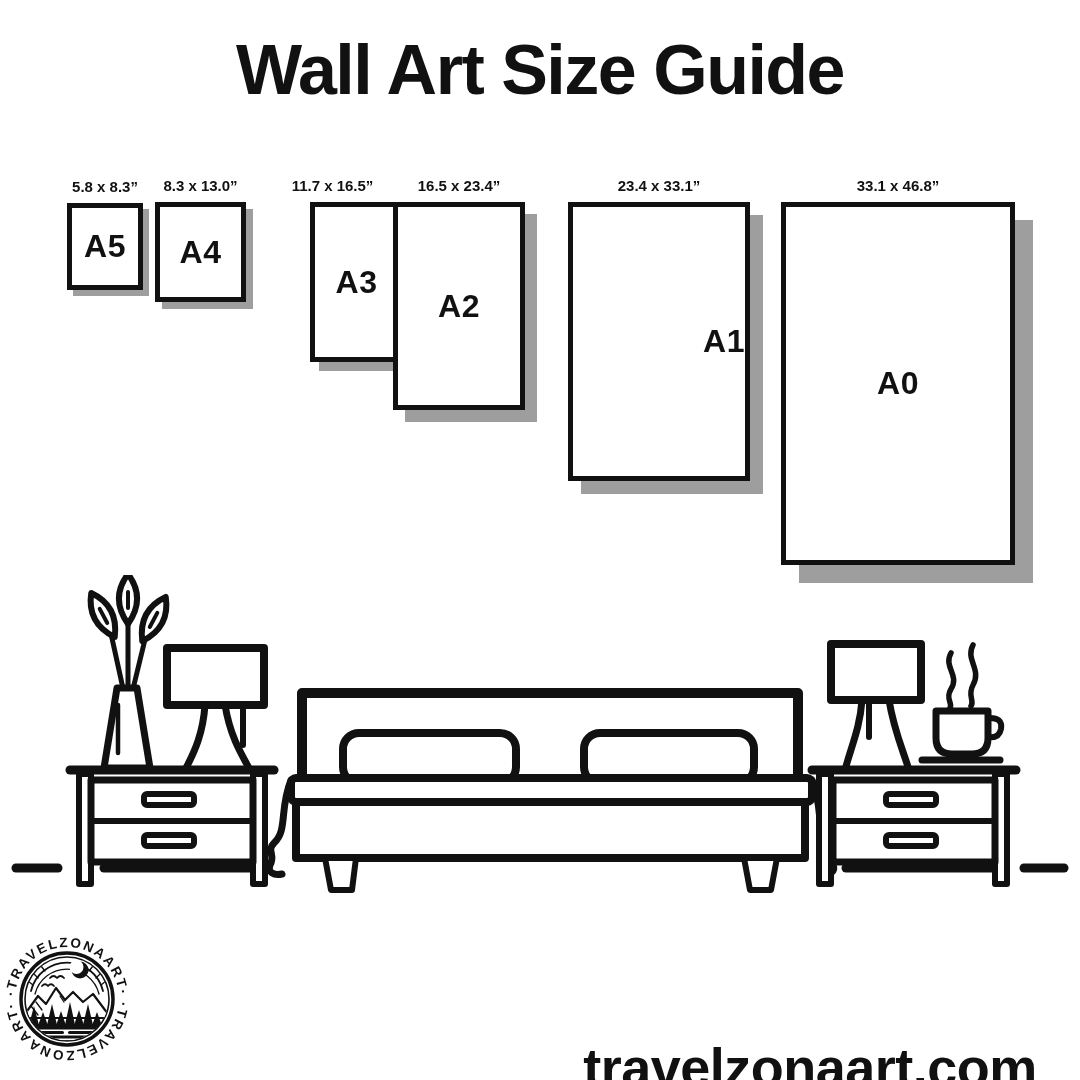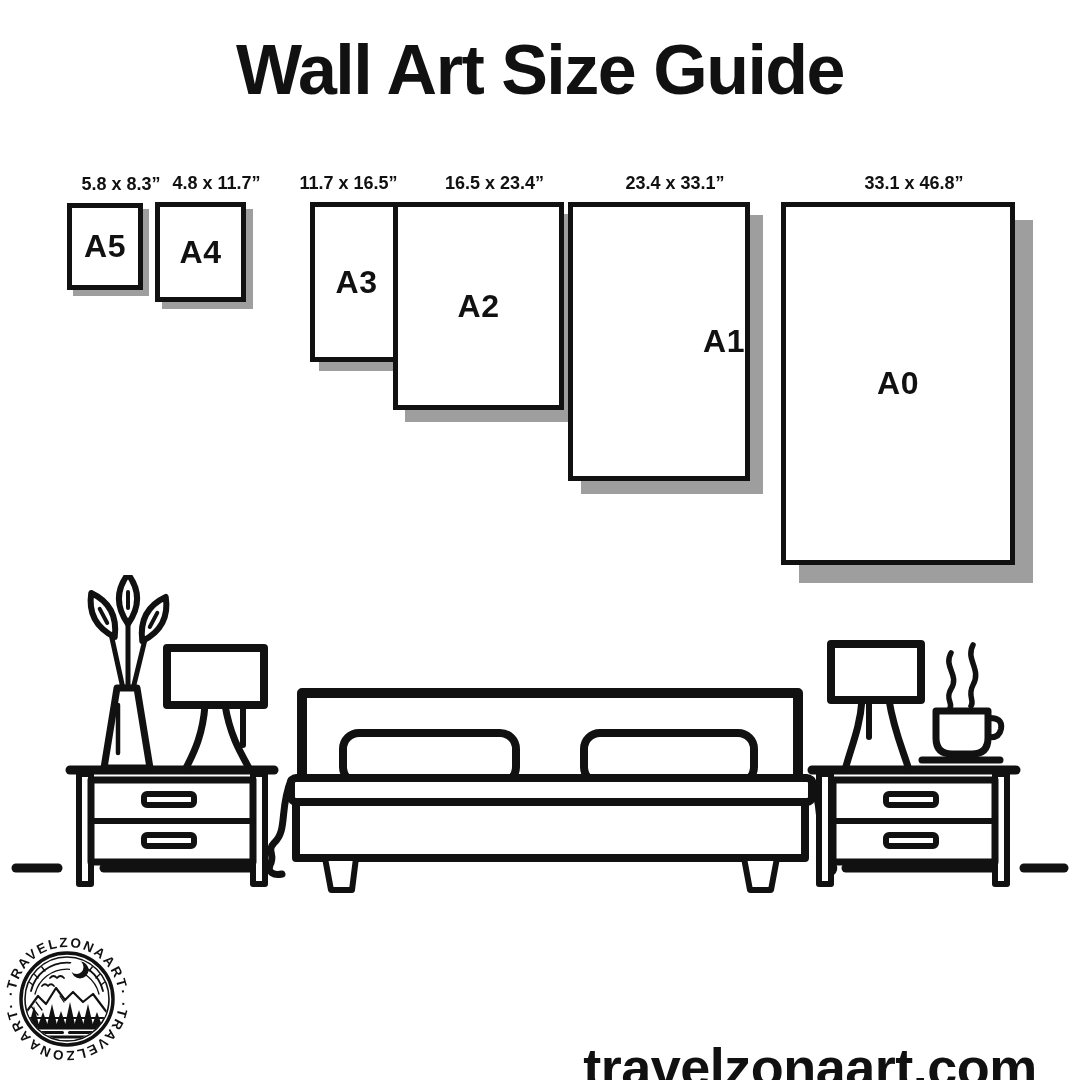--- a/index.html
+++ b/index.html
@@ -26,25 +26,24 @@
     letter-spacing:-1.5px;
     line-height:1.05;
   }
   .size-row{position:absolute;inset:0;}
   .size-item{position:absolute;}
   .size-dims{
     position:absolute;
     bottom:calc(100% + 8px);
     left:50%;
     transform:translateX(-50%);
-    font-size:18px;
+    font-size:15px;
     font-weight:bold;
     white-space:nowrap;
     letter-spacing:0px;
-    margin-left:16px;
   }
   .size-box{
     box-sizing:border-box;
     border:5px solid var(--ink);
     background:var(--bg);
     display:flex;
     align-items:center;
     justify-content:center;
   }
   .size-box-label{
@@ -90,34 +89,34 @@
   <div class="title">Wall Art Size Guide</div>
 
   <div class="size-row">
       <div class="size-item" style="left: 67px; top: 203px;">
       <div class="size-dims">5.8 x 8.3”</div>
       <div class="size-box" style="width: 76px; height: 87px; box-shadow: rgb(158, 158, 158) 6px 6px 0px 0px; text-align: right;">
         <span class="size-box-label">A5</span>
       </div>
     </div>
       <div class="size-item" style="left: 155px; top: 202px;">
-      <div class="size-dims">4.8 x 11.7”</div>
+      <div class="size-dims">8.3 x 13.0”</div>
       <div class="size-box" style="width: 91px; height: 100px; box-shadow: rgb(158, 158, 158) 7px 7px 0px 0px;">
         <span class="size-box-label">A4</span>
       </div>
     </div>
       <div class="size-item" style="left: 262px; top: 202px;">
       <div class="size-dims">11.7 x 16.5”</div>
       <div class="size-box" style="width: 93px; height: 160px; box-shadow: rgb(158, 158, 158) 9px 9px 0px 0px; margin-left: 48px;">
         <span class="size-box-label">A3</span>
       </div>
     </div>
       <div class="size-item" style="left: 393px; top: 202px;">
       <div class="size-dims">16.5 x 23.4”</div>
-      <div class="size-box" style="width: 171px; height: 208px; box-shadow: rgb(158, 158, 158) 12px 12px 0px 0px;">
+      <div class="size-box" style="width: 132px; height: 208px; box-shadow: rgb(158, 158, 158) 12px 12px 0px 0px;">
         <span class="size-box-label">A2</span>
       </div>
     </div>
       <div class="size-item" style="left: 568px; top: 202px;">
       <div class="size-dims">23.4 x 33.1”</div>
       <div class="size-box" style="width: 182px; height: 279px; box-shadow: rgb(158, 158, 158) 13px 13px 0px 0px; justify-content: flex-end;">
         <span class="size-box-label">A1</span>
       </div>
     </div>
       <div class="size-item" style="left: 781px; top: 202px;">

